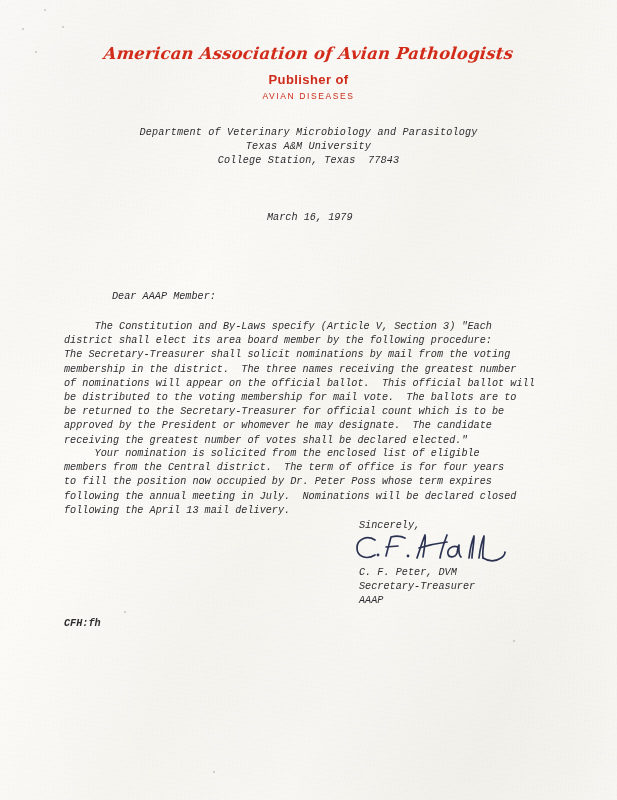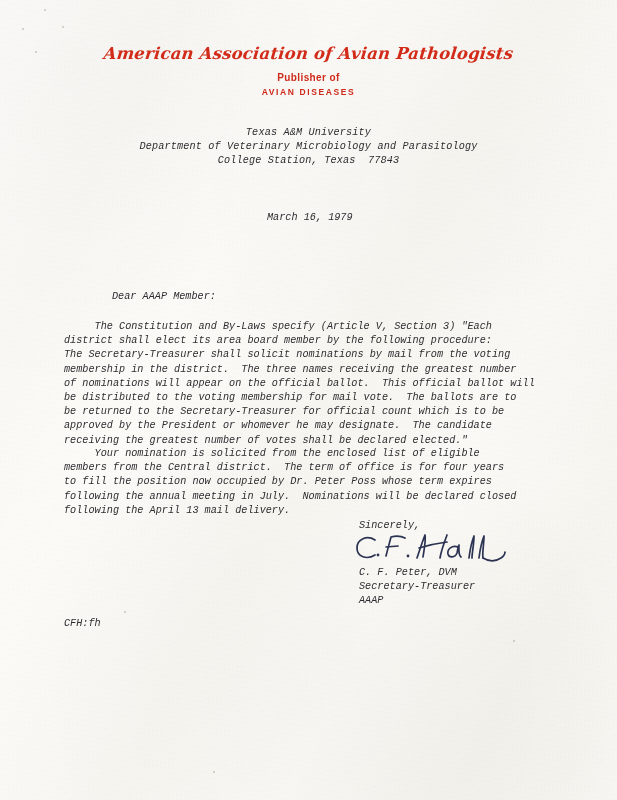--- a/index.html
+++ b/index.html
@@ -70,28 +70,28 @@
     font-size: 16.5px;
     letter-spacing: 0.2px;
     color: #d22b19;
     white-space: nowrap;
     transform: skewX(-6deg);
   }
   .publisher-of {
     margin-top: 9px;
     font-family: "Liberation Sans", "DejaVu Sans", sans-serif;
     font-weight: bold;
-    font-size: 10px;
+    font-size: 13px;
     letter-spacing: 0.4px;
     color: #cf2a1a;
   }
   .publication {
     margin-top: 4px;
     font-family: "Liberation Sans", "DejaVu Sans", sans-serif;
-    font-weight: bold;
+    font-weight: normal;
     font-size: 8.5px;
     letter-spacing: 1.6px;
     color: #cf2a1a;
   }
 
   
   .typed {
     font-family: "Liberation Mono", "DejaVu Sans Mono", monospace;
     font-style: italic;
     font-size: 10.2px;
@@ -141,20 +141,21 @@
   }
   .signoff-block {
     position: absolute;
     left: 359px;
     top: 566px;
   }
   .ref-initials {
     position: absolute;
     left: 64px;
     top: 617px;
+    font-weight: bold;
   }
 
   
   .signature {
     position: absolute;
     left: 355px;
     top: 532px;
     width: 170px;
     height: 36px;
   }
@@ -183,22 +184,22 @@
   <div class="speck" style="left:513px; top:640px;width:2px; height:2px;"></div>
   <div class="speck" style="left:213px; top:771px;width:2px; height:2px;"></div>
 
   <div class="letterhead">
     <div class="org-name">American Association of Avian Pathologists</div>
     <div class="publisher-of">Publisher of</div>
     <div class="publication">AVIAN DISEASES</div>
   </div>
 
   <div class="address-block">
+    <div class="typed">Department of Veterinary Microbiology and Parasitology</div>
     <div class="typed">Texas A&amp;M University</div>
-    <div class="typed">Department of Veterinary Microbiology and Parasitology</div>
     <div class="typed">College Station, Texas  77843</div>
   </div>
 
   <div class="typed date-line">March 16, 1979</div>
 
   <div class="typed salutation">Dear AAAP Member:</div>
 
   <div class="typed body-para-1">     The Constitution and By-Laws specify (Article V, Section 3) "Each
 district shall elect its area board member by the following procedure:
 The Secretary-Treasurer shall solicit nominations by mail from the voting

